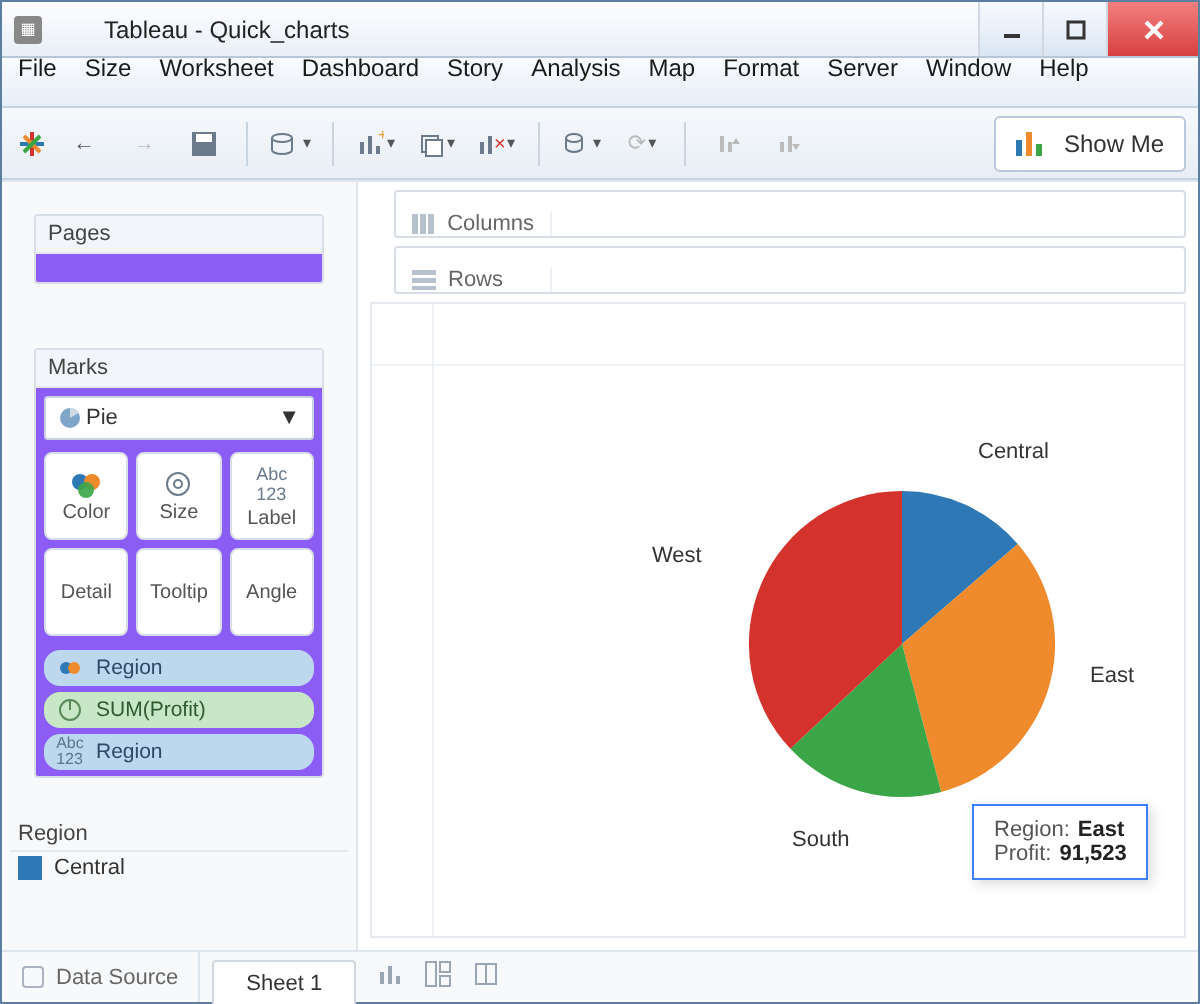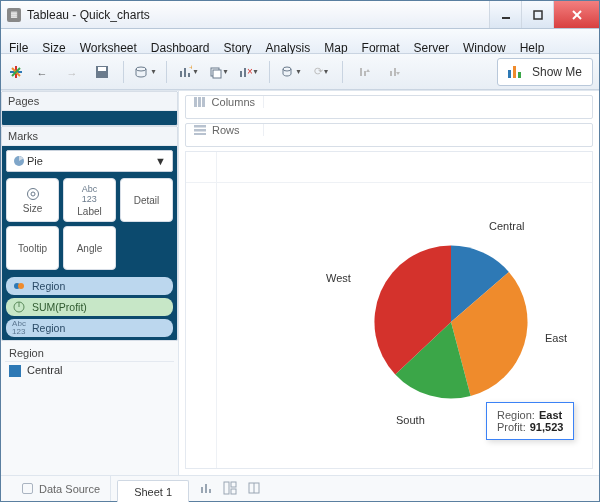--- a/index.html
+++ b/index.html
@@ -1,59 +1,59 @@
 <!DOCTYPE html>
 <html><head>
 <meta charset="utf-8">
 <style>
   * { box-sizing: border-box; margin: 0; padding: 0; }
   body { font-family: "Segoe UI", Tahoma, sans-serif; font-size: 11px; color: #333; background: #fff; width: 600px; height: 502px; overflow: hidden; }
   .window { width: 600px; height: 502px; border: 1px solid #5a7fa0; display: flex; flex-direction: column; background: #fff; }
   .titlebar { height: 28px; background: linear-gradient(#fdfdfe,#e9eff7); display: flex; align-items: center; padding: 0 0 0 6px; border-bottom: 1px solid #b8c7d8; }
   .titlebar .app-icon { width: 14px; height: 14px; background: #888; margin-right: 6px; border-radius: 2px; display:flex;align-items:center;justify-content:center;color:#fff;font-size:8px; }
-  .titlebar .title { flex: 1; font-size: 12px; color: #222; }
+  .titlebar .title { flex: 1; font-size: 12px; color: #222; margin-left: 25px; }
   .win-btns { display: flex; height: 100%; }
   .win-btn { width: 32px; display:flex; align-items:center; justify-content:center; border-left:1px solid #cfd8e3; background: linear-gradient(#f7fafe,#dbe6f3); }
   .win-btn.close { width: 46px; background: linear-gradient(#f37f7f,#d84040); color:#fff; }
   .win-btn svg { display:block; }
-  .menubar { height: 22px; background: linear-gradient(#f8fbfe,#e7eef7); display:flex; align-items:flex-start; padding: 12px 8px; gap: 14px; border-bottom:1px solid #c9d4e1; color:#1a1a1a; font-size:12px; }
+  .menubar { height: 22px; background: linear-gradient(#f8fbfe,#e7eef7); display:flex; align-items:flex-end; padding: 12px 8px; gap: 14px; border-bottom:1px solid #c9d4e1; color:#1a1a1a; font-size:12px; }
   .menubar span { cursor: default; }
   .toolbar { height: 36px; background: linear-gradient(#f6f9fc,#e8eef5); display:flex; align-items:center; padding:0 6px; gap:4px; border-bottom:1px solid #c9d4e1; position:relative; }
   .tb-btn { width:26px; height:26px; border:1px solid transparent; border-radius:3px; display:flex; align-items:center; justify-content:center; color:#555; }
   .tb-sep { width:1px; height:22px; background:#c9d4e1; margin:0 4px; }
   .showme { margin-left:auto; height:28px; border:1px solid #b9c8da; border-radius:3px; background:#fff; display:flex; align-items:center; padding:0 10px; gap:8px; font-size:12px; color:#333;text-align:right; }
   .content { flex:1; display:flex; overflow:hidden; border-top:1px solid #dfe6ee;}
   .left { width:178px; background:#f7f9fb; border-right:1px solid #dfe6ee; display:flex; flex-direction:column; overflow-y:auto; }
-  .panel { border:1px solid #d7dee7; margin:0; background:#0c4a6e; border-radius:2px; }
+  .panel { border:1px solid #d7dee7; margin:16px; background:#8b5cf6; border-radius:2px; }
   .panel-title { padding:3px 6px; font-size:11px; color:#444; background:#f2f5f9; border-bottom:1px solid #e4e9f0; }
   .marks-body { padding:4px; }
   .mark-select { width:100%; height:22px; border:1px solid #c9d2dd; border-radius:2px; background:#fff; display:flex; align-items:center; padding:0 6px; gap:6px; font-size:11px; justify-content:space-between; }
   .mark-select .msl { display:flex; align-items:center; gap:2px; }
   .mark-grid { display:grid; grid-template-columns: repeat(3,1fr); gap:4px; margin-top:6px; }
   .mark-cell { border:1px solid #d7dee7; border-radius:4px; height:44px; display:flex; flex-direction:column; align-items:center; justify-content:center; gap:2px; font-size:10px; color:#555; background:#fff; }
   .pill { display:flex; align-items:center; gap:6px; border-radius:8px; height:18px; margin:3px 4px; padding:0 6px; font-size:10.5px; }
   .pill.blue { background:#bcd7ee; color:#2a4a66; }
   .pill.green { background:#c7e7c7; color:#2f5a2f; }
   .pill .ico { width:14px; display:flex; justify-content:center; color:#5b7690; }
   .region-panel { margin:4px; }
   .region-title { font-size:11px; color:#444; padding:2px 4px; }
   .swatch { width:12px; height:12px; background:#2e79b5; display:inline-block; margin-right:6px; vertical-align:middle; }
   .right-area { flex:1; display:flex; flex-direction:column; }
-  .shelf { display:flex; align-items:flex-start; height:24px; border:1px solid #d7dee7; margin:4px 6px 0 6px; border-radius:2px; background:#fff; }
+  .shelf { display:flex; align-items:flex-end; height:24px; border:1px solid #d7dee7; margin:4px 6px 0 18px; border-radius:2px; background:#fff; }
   .shelf-label { width:78px; padding:0 8px; display:flex; align-items:center; gap:6px; color:#666; font-size:11px; border-right:1px solid #eceff4; }
   .viz { flex:1; margin:4px 6px 6px 6px; border:1px solid #e4e9f0; position:relative; background:#fff; }
   .viz::before { content:""; position:absolute; left:30px; top:0; bottom:0; width:1px; background:#eef1f5; }
   .viz::after  { content:""; position:absolute; top:30px; left:0; right:0; height:1px; background:#eef1f5; }
   .chart { position:absolute; left:175px; top:80px; width:180px; height:180px; }
   .chart svg { width:180px; height:180px; overflow:visible; }
   .lbl { position:absolute; font-size:11px; color:#333; }
   .tooltip { position:absolute; left:300px; top:250px; background:#fff; border:1px solid #3b82f6; box-shadow:2px 2px 6px rgba(0,0,0,.15); padding:6px 10px; font-size:11px; white-space:nowrap; }
   .tooltip .k { color:#555; }
   .tooltip .v { font-weight:bold; color:#222; margin-left:4px; }
-  .bottombar { height:26px; border-top:1px solid #dfe6ee; display:flex; align-items:center; background:#f7f9fb;padding-left:11px; }
+  .bottombar { height:26px; border-top:1px solid #dfe6ee; display:flex; align-items:center; background:#f7f9fb; }
   .ds { padding:0 10px; display:flex; align-items:center; gap:6px; color:#666; border-right:1px solid #dfe6ee; height:100%; }
   .ds .box { width:11px; height:11px; border:1px solid #aab4c1; border-radius:2px; }
   .tab { height:22px; background:#fff; border:1px solid #cfd8e3; border-bottom:none; padding:0 16px; margin-left:6px; margin-top:5px; display:flex; align-items:center; font-size:11px; color:#333; border-radius:2px 2px 0 0; }
   .tab-icons { display:flex; gap:10px; margin-left:10px; color:#888; }
   .logo { width:18px; height:18px; display:flex; align-items:center; justify-content:center; }
   .dd { font-size:8px; color:#555; margin-left:1px; }
 </style>
 </head>
 <body>
 
@@ -193,20 +193,28 @@
             <span class="msl">
                 <svg width="12" height="12">
                   <circle cx="6" cy="6" r="5" fill="#7fa6c9"></circle>
                   <path d="M6 6 L6 1 A5 5 0 0 1 10.3 3.5 Z" fill="#cdd9e5"></path>
                 </svg>
             <span>Pie</span>
               </span>
             <span>▼</span>
           </div>
           <div class="mark-grid">
+            <div class="mark-cell">
+                <svg width="16" height="14">
+                  <circle cx="5" cy="6" r="4" fill="#2e79b5"></circle>
+                  <circle cx="11" cy="6" r="4" fill="#ef8b2c"></circle>
+                  <circle cx="8" cy="10" r="4" fill="#3ba648" fill-opacity=".9"></circle>
+                </svg>
+                <span>Color</span>
+              </div>
             <div class="mark-cell">
                 <svg width="14" height="14">
                   <circle cx="7" cy="7" r="5.5" fill="none" stroke="#6b7b8c"></circle>
                   <circle cx="7" cy="7" r="2" fill="none" stroke="#6b7b8c"></circle>
                 </svg>
                 <span>Size</span>
               </div>
             <div class="mark-cell">
                 <span style="font-size:9px;color:#6b7b8c">Abc<br>123</span>
                 <span>Label</span>

